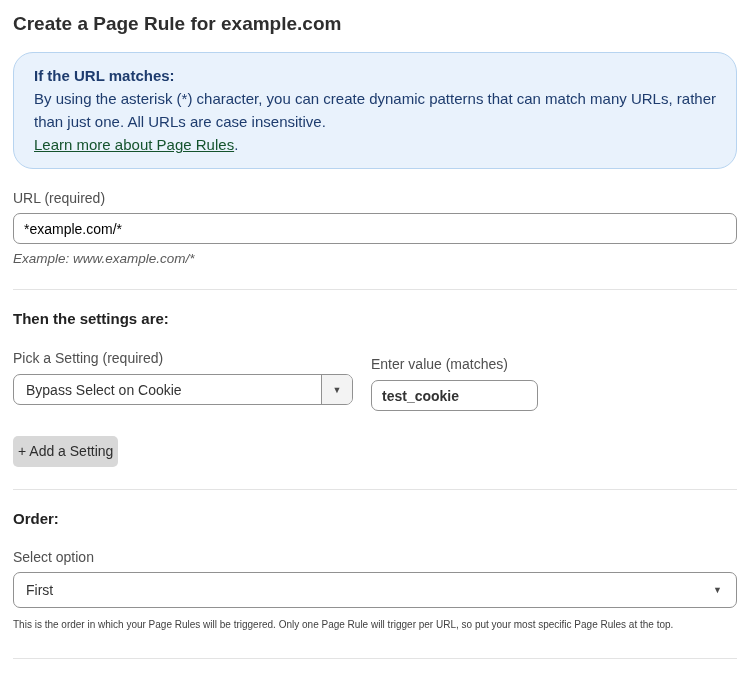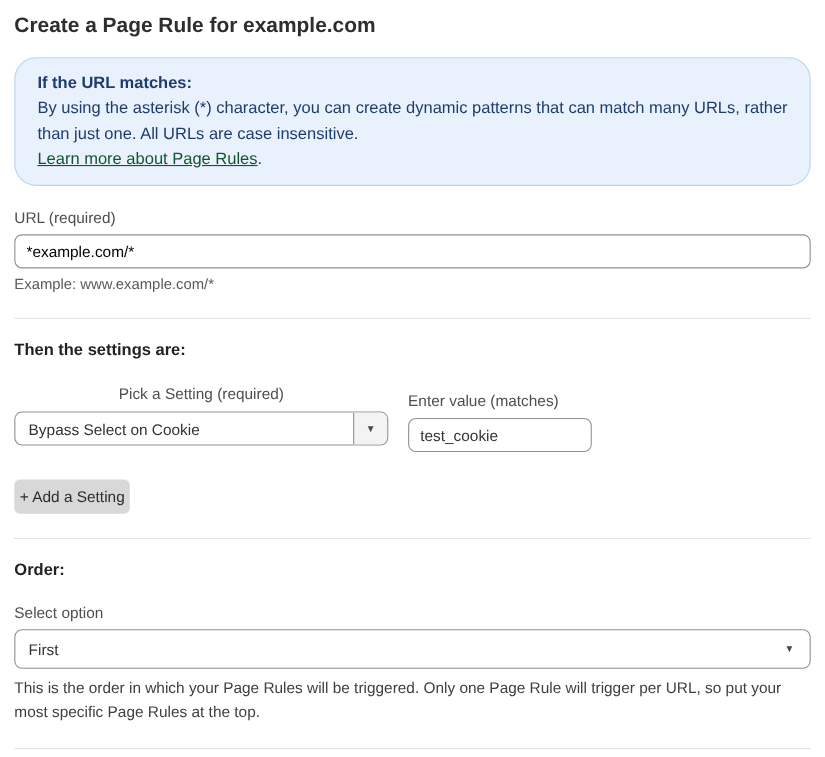--- a/index.html
+++ b/index.html
@@ -56,39 +56,40 @@
     color: #000000;
     background: #fff;
     font-family: inherit;
     outline: none;
   }
   .helper-text {
     margin-top: 6px;
     font-size: 13.5px;
     color: #5a5a5a;
     line-height: 17px;
+    font-style: italic;
   }
   hr.divider {
     border: none;
     border-top: 1px solid #e3e3e3;
     margin-top: 22px;
   }
   .section-heading {
     margin-top: 20px;
     font-size: 15px;
     font-weight: bold;
     color: #222;
     line-height: 18px;
   }
   .settings-row {
     display: flex;
     align-items: flex-start;
     margin-top: 22px;
   }
-  .setting-col { width: 340px; text-align: center; }
+  .setting-col { width: 340px; }
   .value-col { margin-left: 18px; margin-top: 6px; width: 167px; }
   .col-label {
     font-size: 14px;
     color: #4f4f4f;
     line-height: 17px;
   }
   .select-box {
     margin-top: 7px;
     height: 31px;
     border: 1px solid #919191;
@@ -123,20 +124,21 @@
     height: 31px;
     margin-top: 7px;
     border: 1px solid #919191;
     border-radius: 7px;
     padding: 4px 10px;
     font-size: 14px;
     color: #333;
     background: #fff;
     font-family: inherit;
     outline: none;
+    font-weight: bold;
   }
   .btn {
     display: inline-block;
     border: none;
     border-radius: 5px;
     font-size: 14px;
     font-family: inherit;
     padding: 8px 5px;
     cursor: pointer;
     line-height: 15px;
@@ -163,21 +165,21 @@
   .full-select .inline-arrow {
     position: absolute;
     right: 14px;
     top: 50%;
     transform: translateY(-50%);
     font-size: 9px;
     color: #4a4a4a;
   }
   .order-helper {
     margin-top: 6px;
-    font-size: 14px;
+    font-size: 10px;
     color: #3f3f3f;
     line-height: 22px;
     max-width: 730px;
   }
 </style>
 </head>
 <body>
 
 <div class="page">
 

